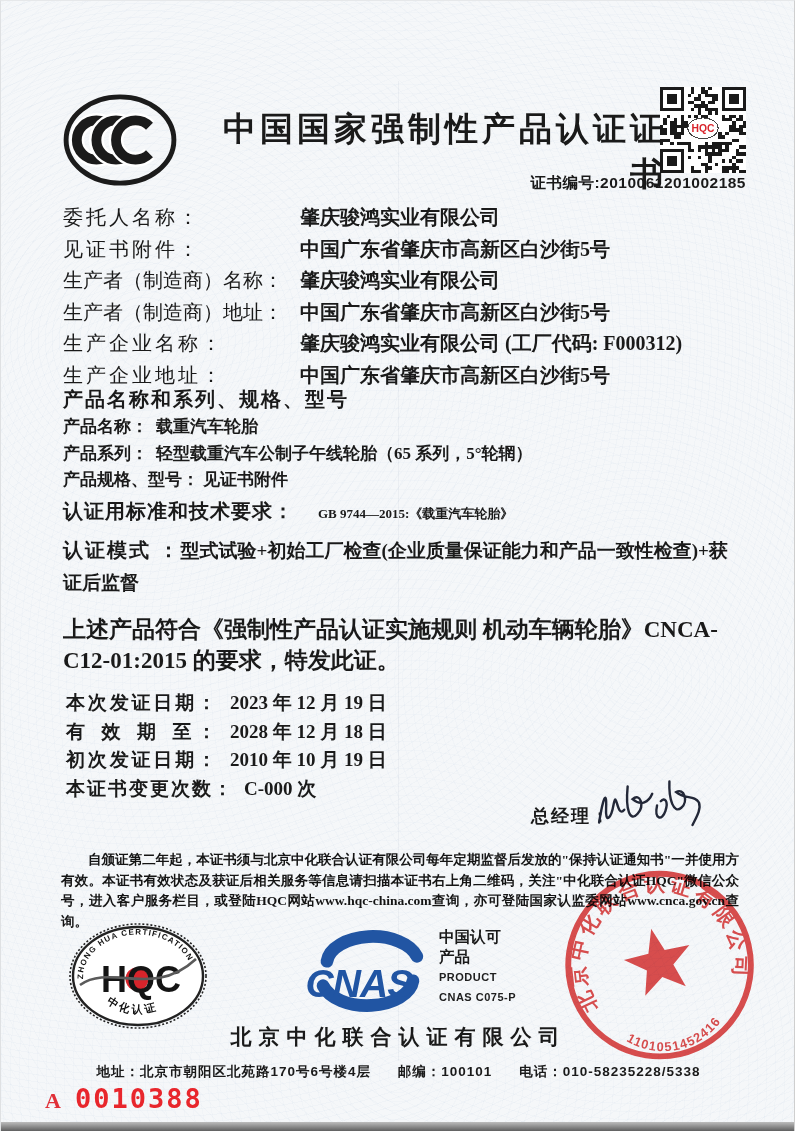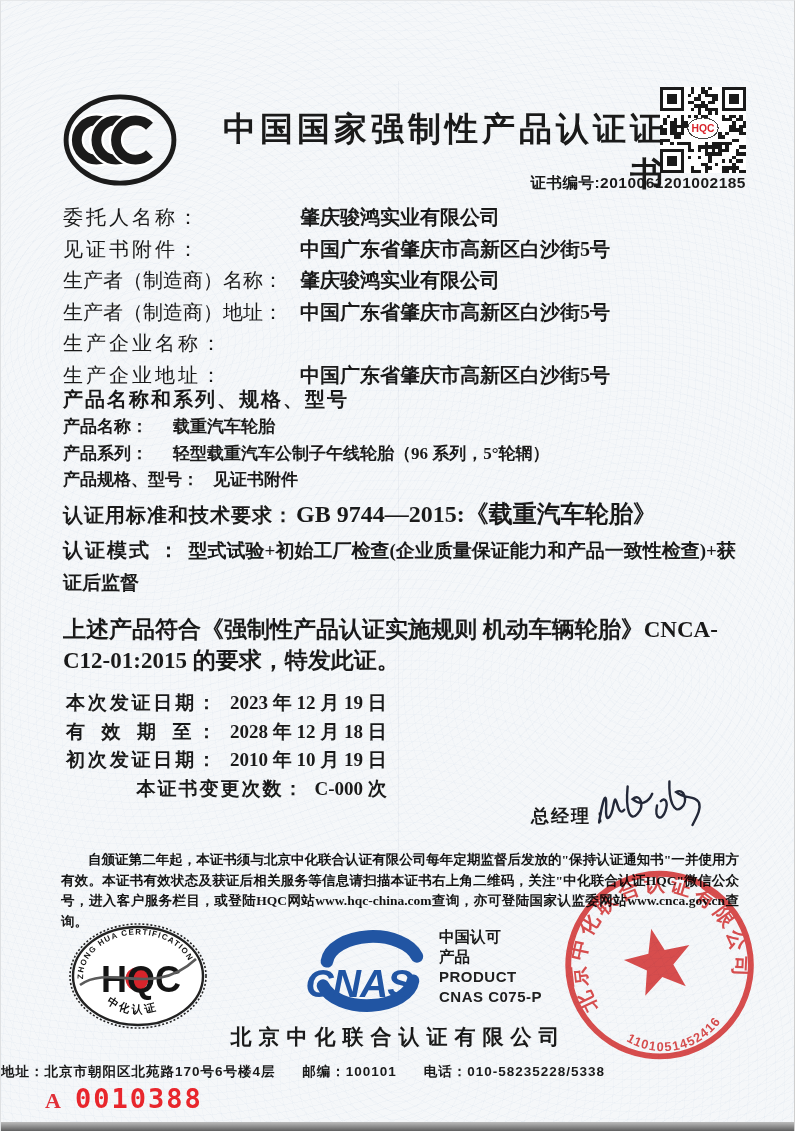--- a/index.html
+++ b/index.html
@@ -25,54 +25,54 @@
   
   .fields{left:62px;top:203px;width:690px;}
   .frow{display:grid;grid-template-columns:221px 1fr;align-items:baseline;height:31.5px;}
   .flabel{font-size:20px;font-weight:400;letter-spacing:3px;white-space:nowrap;}
   .fvalue{font-size:20px;font-weight:600;font-family:"Liberation Serif",serif;white-space:nowrap;margin-left:16px;}
   
   .prod-head{left:62px;top:385px;font-size:20px;font-weight:700;letter-spacing:2px;}
   .prod-rows{left:62px;top:414px;}
   .prow{height:26.5px;font-family:"Liberation Serif",serif;}
   .plabel{font-size:17px;font-weight:700;}
-  .pvalue{font-size:17px;font-weight:600;margin-left:25px;}
+  .pvalue{font-size:17px;font-weight:600;margin-left:8px;}
   
   .standard{left:62px;top:497px;white-space:nowrap;}
   .slabel{font-size:20px;font-weight:700;letter-spacing:1px;}
-  .svalue{font-size:24px;font-weight:600;font-family:"Liberation Serif",serif;margin-left:2px;}
+  .svalue{font-size:13px;font-weight:600;font-family:"Liberation Serif",serif;margin-left:24px;}
   .mode{left:62px;top:534px;width:678px;line-height:31px;}
-  .mlabel{font-size:20px;font-weight:700;letter-spacing:2px;margin-right:8px;}
+  .mlabel{font-size:20px;font-weight:700;letter-spacing:2px;margin-right:0;}
   .mvalue{font-size:19px;font-weight:600;font-family:"Liberation Serif",serif;}
   .statement{left:62px;top:613px;width:682px;line-height:31px;font-size:23px;font-weight:600;
     font-family:"Liberation Serif",serif;}
   
   .dates{left:65px;top:689px;}
-  .drow{height:28.5px;white-space:nowrap;text-align:right;}
+  .drow{height:28.5px;white-space:nowrap;}
   .dlabel{display:inline-block;min-width:152px;font-size:19px;font-weight:700;letter-spacing:2px;
     text-align-last:justify;white-space:nowrap;vertical-align:baseline;}
   .dvalue{font-size:19px;font-weight:600;font-family:"Liberation Serif",serif;margin-left:12px;}
   
   .sig-label{left:530px;top:803px;font-size:18px;font-weight:600;letter-spacing:2px;
     font-family:"Liberation Serif",serif;}
   .sig-svg{left:592px;top:772px;}
   
   .fine{left:60px;top:849px;width:678px;font-size:13.5px;line-height:20.5px;font-weight:600;
     font-family:"Liberation Serif",serif;text-indent:2em;text-align:justify;color:#141414;}
   
   .hqc{left:66px;top:920px;}
   .cnas{left:303px;top:928px;}
   .cnas-text{left:438px;top:926px;line-height:20px;}
   .cnas-l1,.cnas-l2{font-size:15.5px;font-weight:600;font-family:"Liberation Serif",serif;}
-  .cnas-l3,.cnas-l4{font-size:15px;font-weight:800;color:#202020;letter-spacing:.5px;}
+  .cnas-l3,.cnas-l4{font-size:11px;font-weight:800;color:#202020;letter-spacing:.5px;}
   .seal{left:551px;top:858px;transform:rotate(-13deg);opacity:.9;mix-blend-mode:multiply;}
   
   .issuer{left:0;top:1022px;width:795px;text-align:center;font-size:21px;font-weight:700;
     letter-spacing:7px;font-family:"Liberation Serif",serif;}
-  .addr{left:0;top:1062px;width:795px;font-size:13.5px;font-weight:700;
+  .addr{left:0;top:1062px;width:795px;text-align:center;font-size:13.5px;font-weight:700;
     letter-spacing:1px;}
   .addr .gap{display:inline-block;width:22px;}
   
   .serial{left:44px;top:1082px;white-space:nowrap;}
   .serial-a{font-size:22px;font-weight:600;font-family:"Liberation Serif",serif;color:#e03038;margin-right:14px;}
   .serial-n{font-size:27px;font-weight:700;font-family:"DejaVu Sans Mono",monospace;color:#e8262c;letter-spacing:2px;}
 </style>
 </head>
 <body>
 
@@ -290,37 +290,38 @@
     <div class="frow">
       <span class="flabel" style="letter-spacing:0">生产者（制造商）名称：</span>
       <span class="fvalue">肇庆骏鸿实业有限公司</span>
     </div>
     <div class="frow">
       <span class="flabel" style="letter-spacing:0">生产者（制造商）地址：</span>
       <span class="fvalue">中国广东省肇庆市高新区白沙街5号</span>
     </div>
     <div class="frow">
       <span class="flabel">生产企业名称：</span>
+      <span class="fvalue">肇庆骏鸿实业有限公司 (工厂代码: F000312)</span>
     </div>
     <div class="frow">
       <span class="flabel">生产企业地址：</span>
       <span class="fvalue">中国广东省肇庆市高新区白沙街5号</span>
     </div>
   </div>
 
   <div class="abs prod-head">产品名称和系列、规格、型号</div>
   <div class="abs prod-rows">
     <div class="prow">
       <span class="plabel">产品名称：</span><span class="pvalue">载重汽车轮胎</span>
     </div>
     <div class="prow">
-      <span class="plabel">产品系列：</span><span class="pvalue">轻型载重汽车公制子午线轮胎（96 系列，5°轮辋）</span>
+      <span class="plabel">产品系列：</span><span class="pvalue">轻型载重汽车公制子午线轮胎（65 系列，5°轮辋）</span>
     </div>
     <div class="prow">
-      <span class="plabel">产品规格、型号：</span><span class="pvalue" style="margin-left:14px">见证书附件</span>
+      <span class="plabel">产品规格、型号：</span><span class="pvalue" style="margin-left:4px">见证书附件</span>
     </div>
   </div>
 
   <div class="abs standard">
     <span class="slabel">认证用标准和技术要求：</span><span class="svalue">GB 9744—2015:《载重汽车轮胎》</span>
   </div>
 
   <div class="abs mode">
     <span class="mlabel">认证模式 ：</span><span class="mvalue">型式试验+初始工厂检查(企业质量保证能力和产品一致性检查)+获证后监督</span>
   </div>

